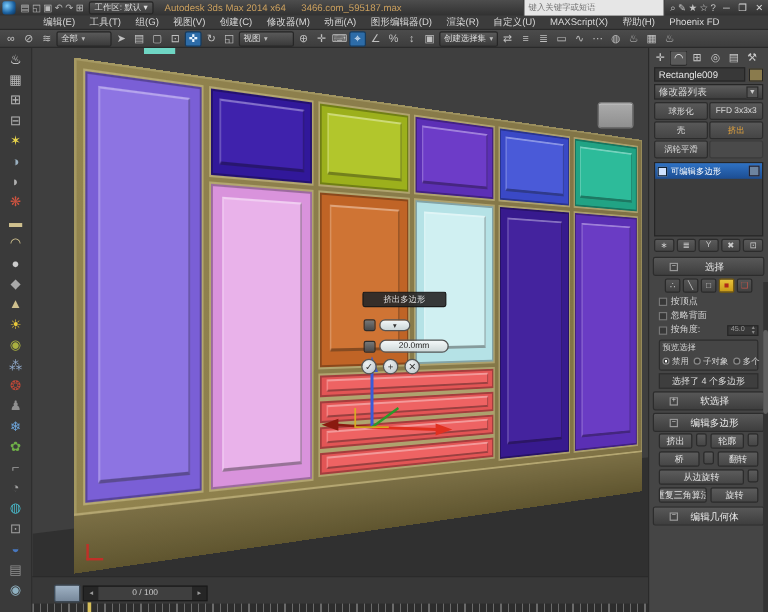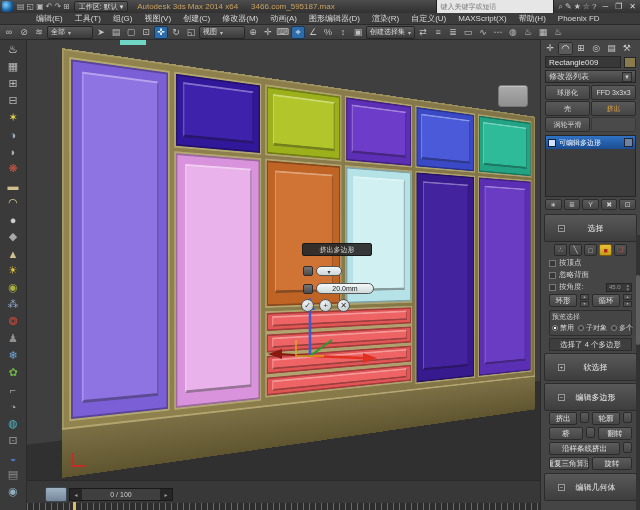--- a/index.html
+++ b/index.html
@@ -139,21 +139,21 @@
   .mbtn.empty{background:#4a4a4a;border-color:#3a3a3a;}
   #stackbox{margin:2px 4px 0 4px;height:62px;background:#3c3c3c;border:1px solid #262626;}
   #stackrow{height:13px;background:linear-gradient(#2f72c4,#1c4d92);display:flex;align-items:center;gap:3px;
     padding:0 2px;color:#fff;font-size:7px;white-space:nowrap;}
   #stackrow .sic{width:8px;height:8px;background:#cfe2ff;border:1px solid #123;}
   #stackrow .send{margin-left:auto;width:9px;height:9px;background:#6d84a0;border:1px solid #223;}
   #stacktools{display:flex;gap:2px;padding:2px 4px;}
   .stool{flex:1;height:11px;background:linear-gradient(#5a5a5a,#454545);border:1px solid #2c2c2c;border-radius:2px;
     font-size:7px;color:#ccc;display:flex;align-items:center;justify-content:center;}
   .rollout{margin:2px 3px 0 3px;}
-  .rhead{height:28px;background:linear-gradient(#585858,#3e3e3e);border:1px solid #2c2c2c;border-radius:2px;
+  .rhead{height:16px;background:linear-gradient(#585858,#3e3e3e);border:1px solid #2c2c2c;border-radius:2px;
     display:flex;align-items:center;font-size:8px;color:#ececec;padding:0 13px;gap:3px;}
   .rhead .pm{width:7px;height:7px;border:1px solid #999;font-size:6px;line-height:5px;text-align:center;color:#ddd;background:#444;}
   .rhead .rtitle{flex:1;text-align:center;}
   #subobj{display:flex;gap:2px;justify-content:center;padding:2px 0 1px 0;}
   .sob{width:13px;height:12px;background:linear-gradient(#555,#424242);border:1px solid #2a2a2a;border-radius:2px;
     display:flex;align-items:center;justify-content:center;font-size:7px;color:#c9c9c9;}
   .sob.on{background:linear-gradient(#e8c23a,#c89a18);border-color:#7a5c08;color:#b02818;}
   .sob.el{color:#c0544a;}
   .cbrow{display:flex;align-items:center;gap:3px;padding:1px 5px;font-size:7.5px;color:#d4d4d4;}
   .cb{width:7px;height:7px;background:#383838;border:1px solid #777;}
@@ -436,32 +436,20 @@
         <span>忽略背面</span>
       </div>
       <div class="cbrow">
         <span class="cb"></span>
         <span>按角度:</span>
         <span class="spin">
             <span>45.0</span>
             <i>▴<br>▾</i>
           </span>
       </div>
-      <div class="btnrow">
-        <span class="pbtn">环形</span>
-        <span class="spcol">
-            <b>▴</b>
-            <b>▾</b>
-          </span>
-        <span class="pbtn">循环</span>
-        <span class="spcol">
-            <b>▴</b>
-            <b>▾</b>
-          </span>
-      </div>
       <div id="prevgrp">
         <div id="prevlabel">预览选择</div>
         <div id="radios">
             <span class="radio sel"><i></i>禁用</span>
             <span class="radio "><i></i>子对象</span>
             <span class="radio "><i></i>多个</span>
           </div>
       </div>
       <div id="selstatus">选择了 4 个多边形</div>
     </div>
@@ -483,21 +471,21 @@
           <span class="sq"></span>
         <span class="pbtn">轮廓</span>
           <span class="sq"></span>
       </div>
       <div class="btnrow">
         <span class="pbtn">桥</span>
           <span class="sq"></span>
         <span class="pbtn">翻转</span>
       </div>
       <div class="btnrow">
-        <span class="pbtn">沿样条线挤出</span>
+        <span class="pbtn">从边旋转</span>
           <span class="sq"></span>
       </div>
       <div class="btnrow">
         <span class="pbtn">重复三角算法</span>
         <span class="pbtn">旋转</span>
       </div>
     </div>
 
     <div class="rollout">
       <div class="rhead">

